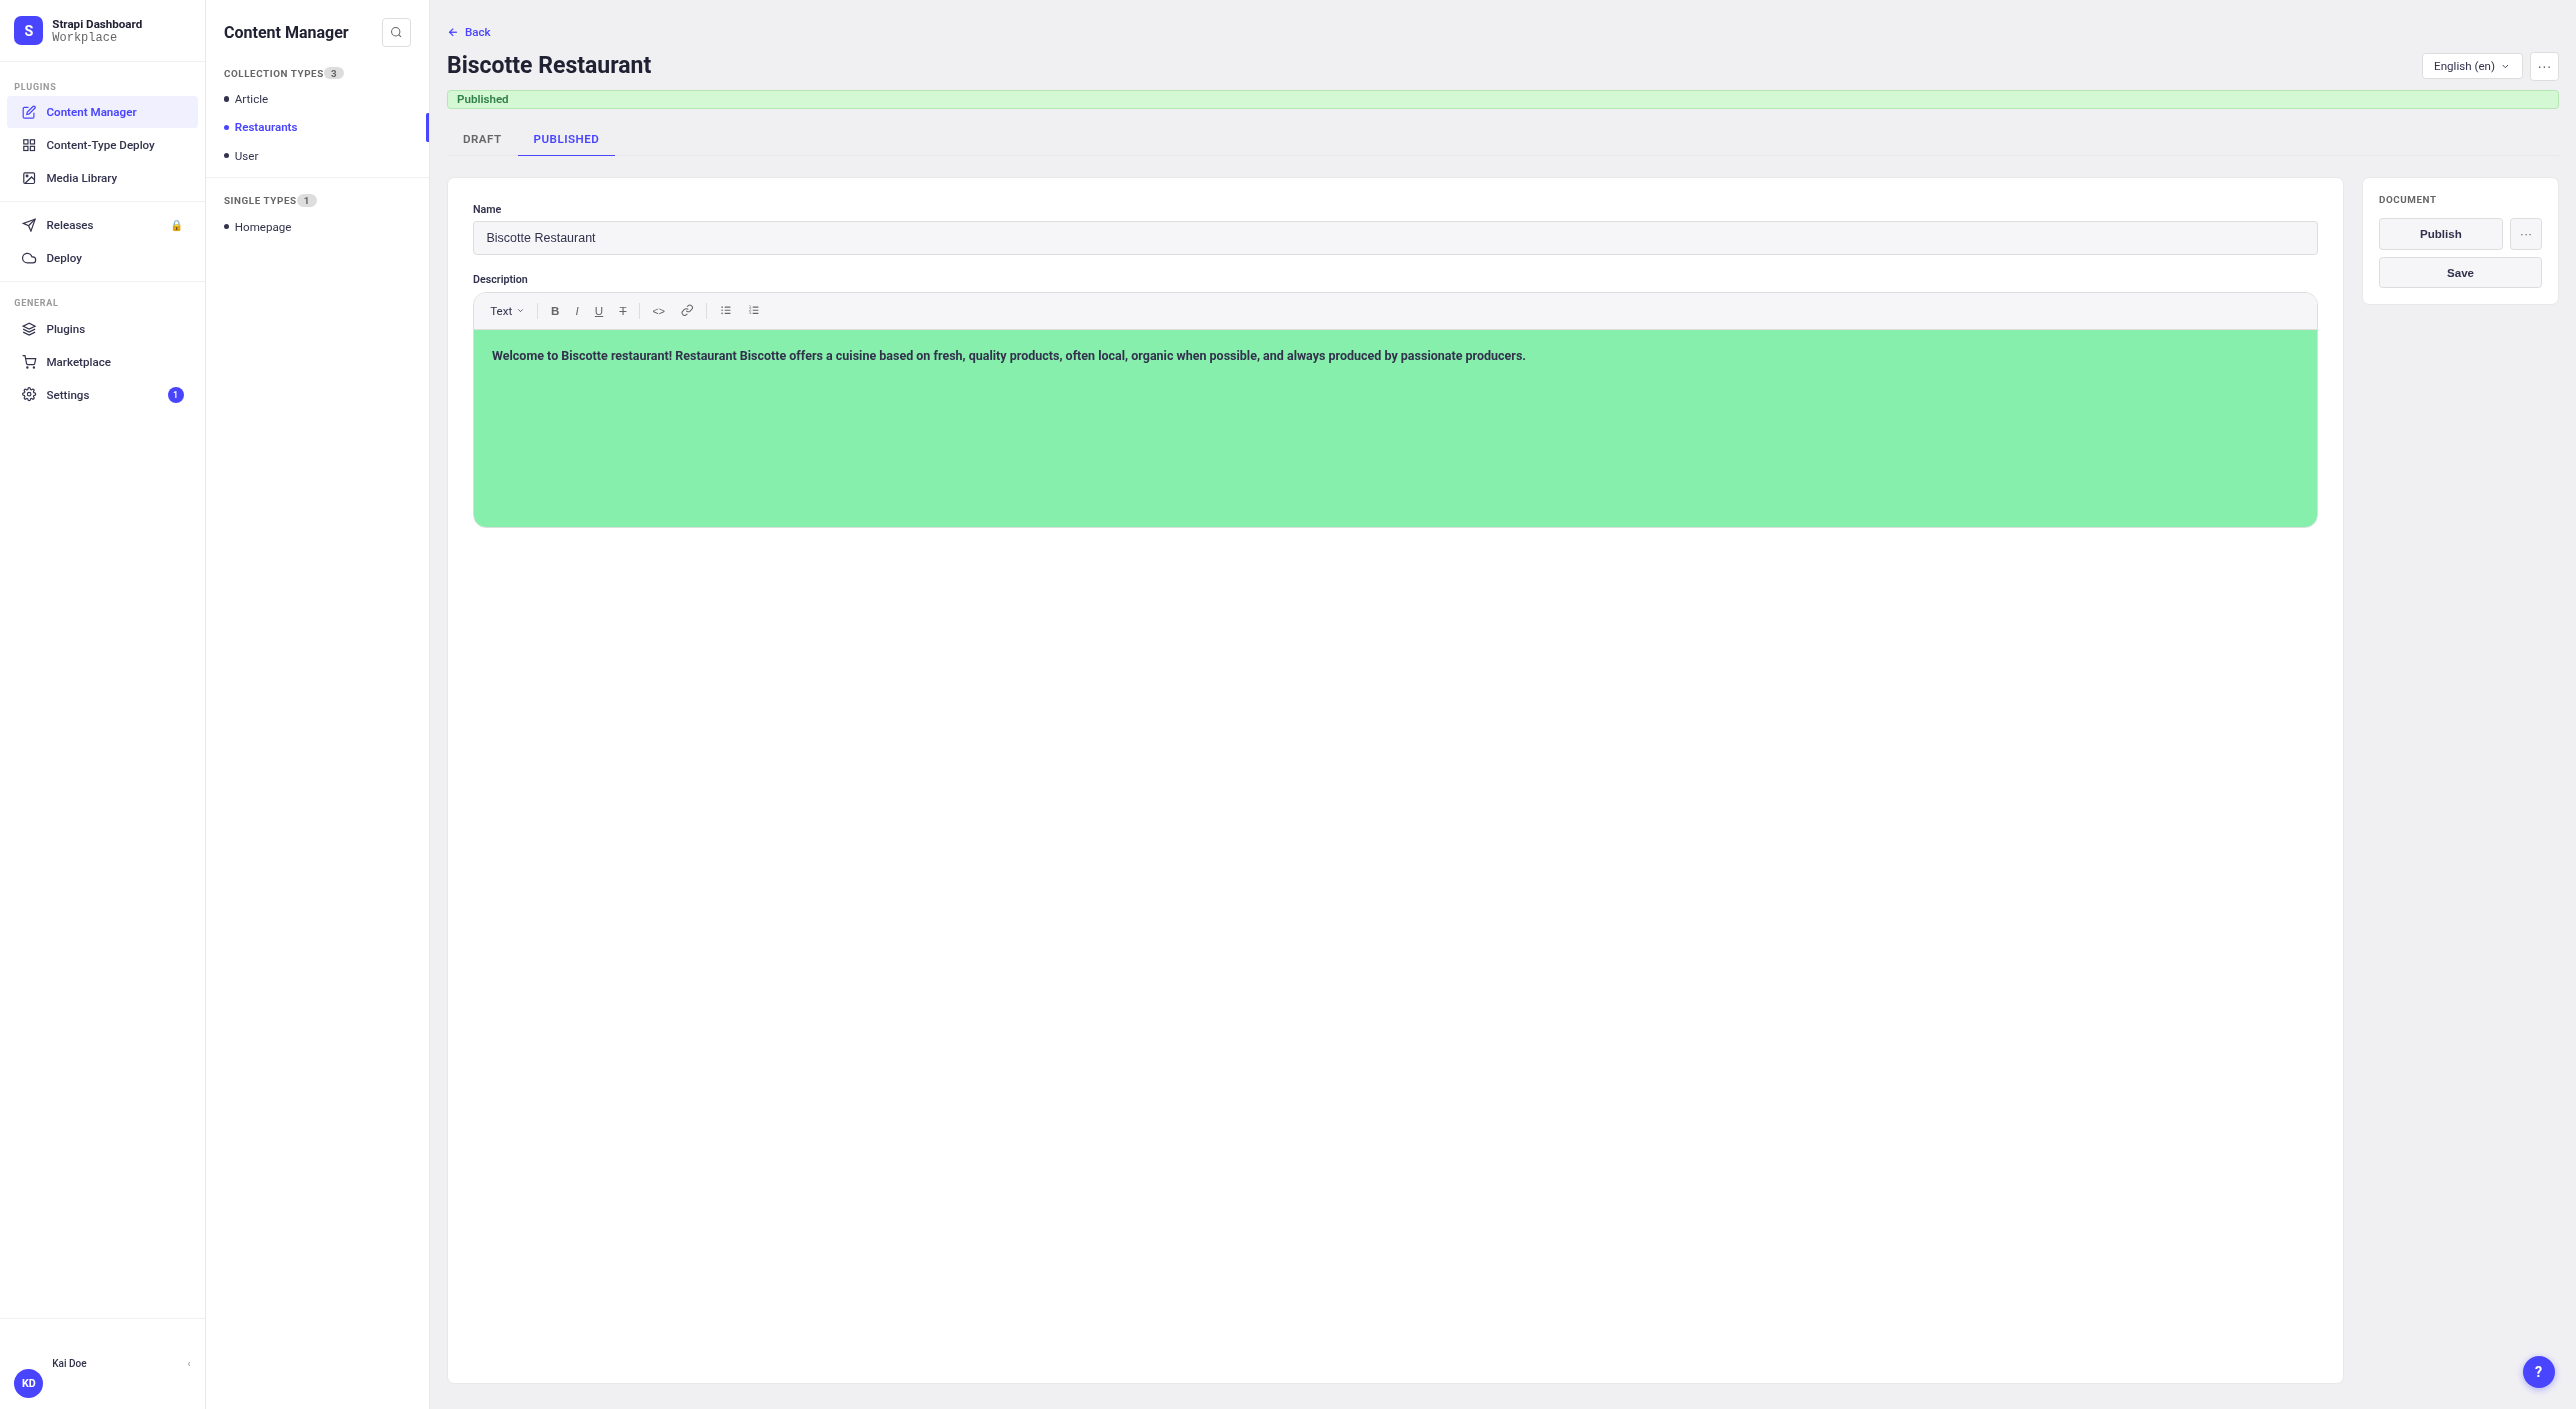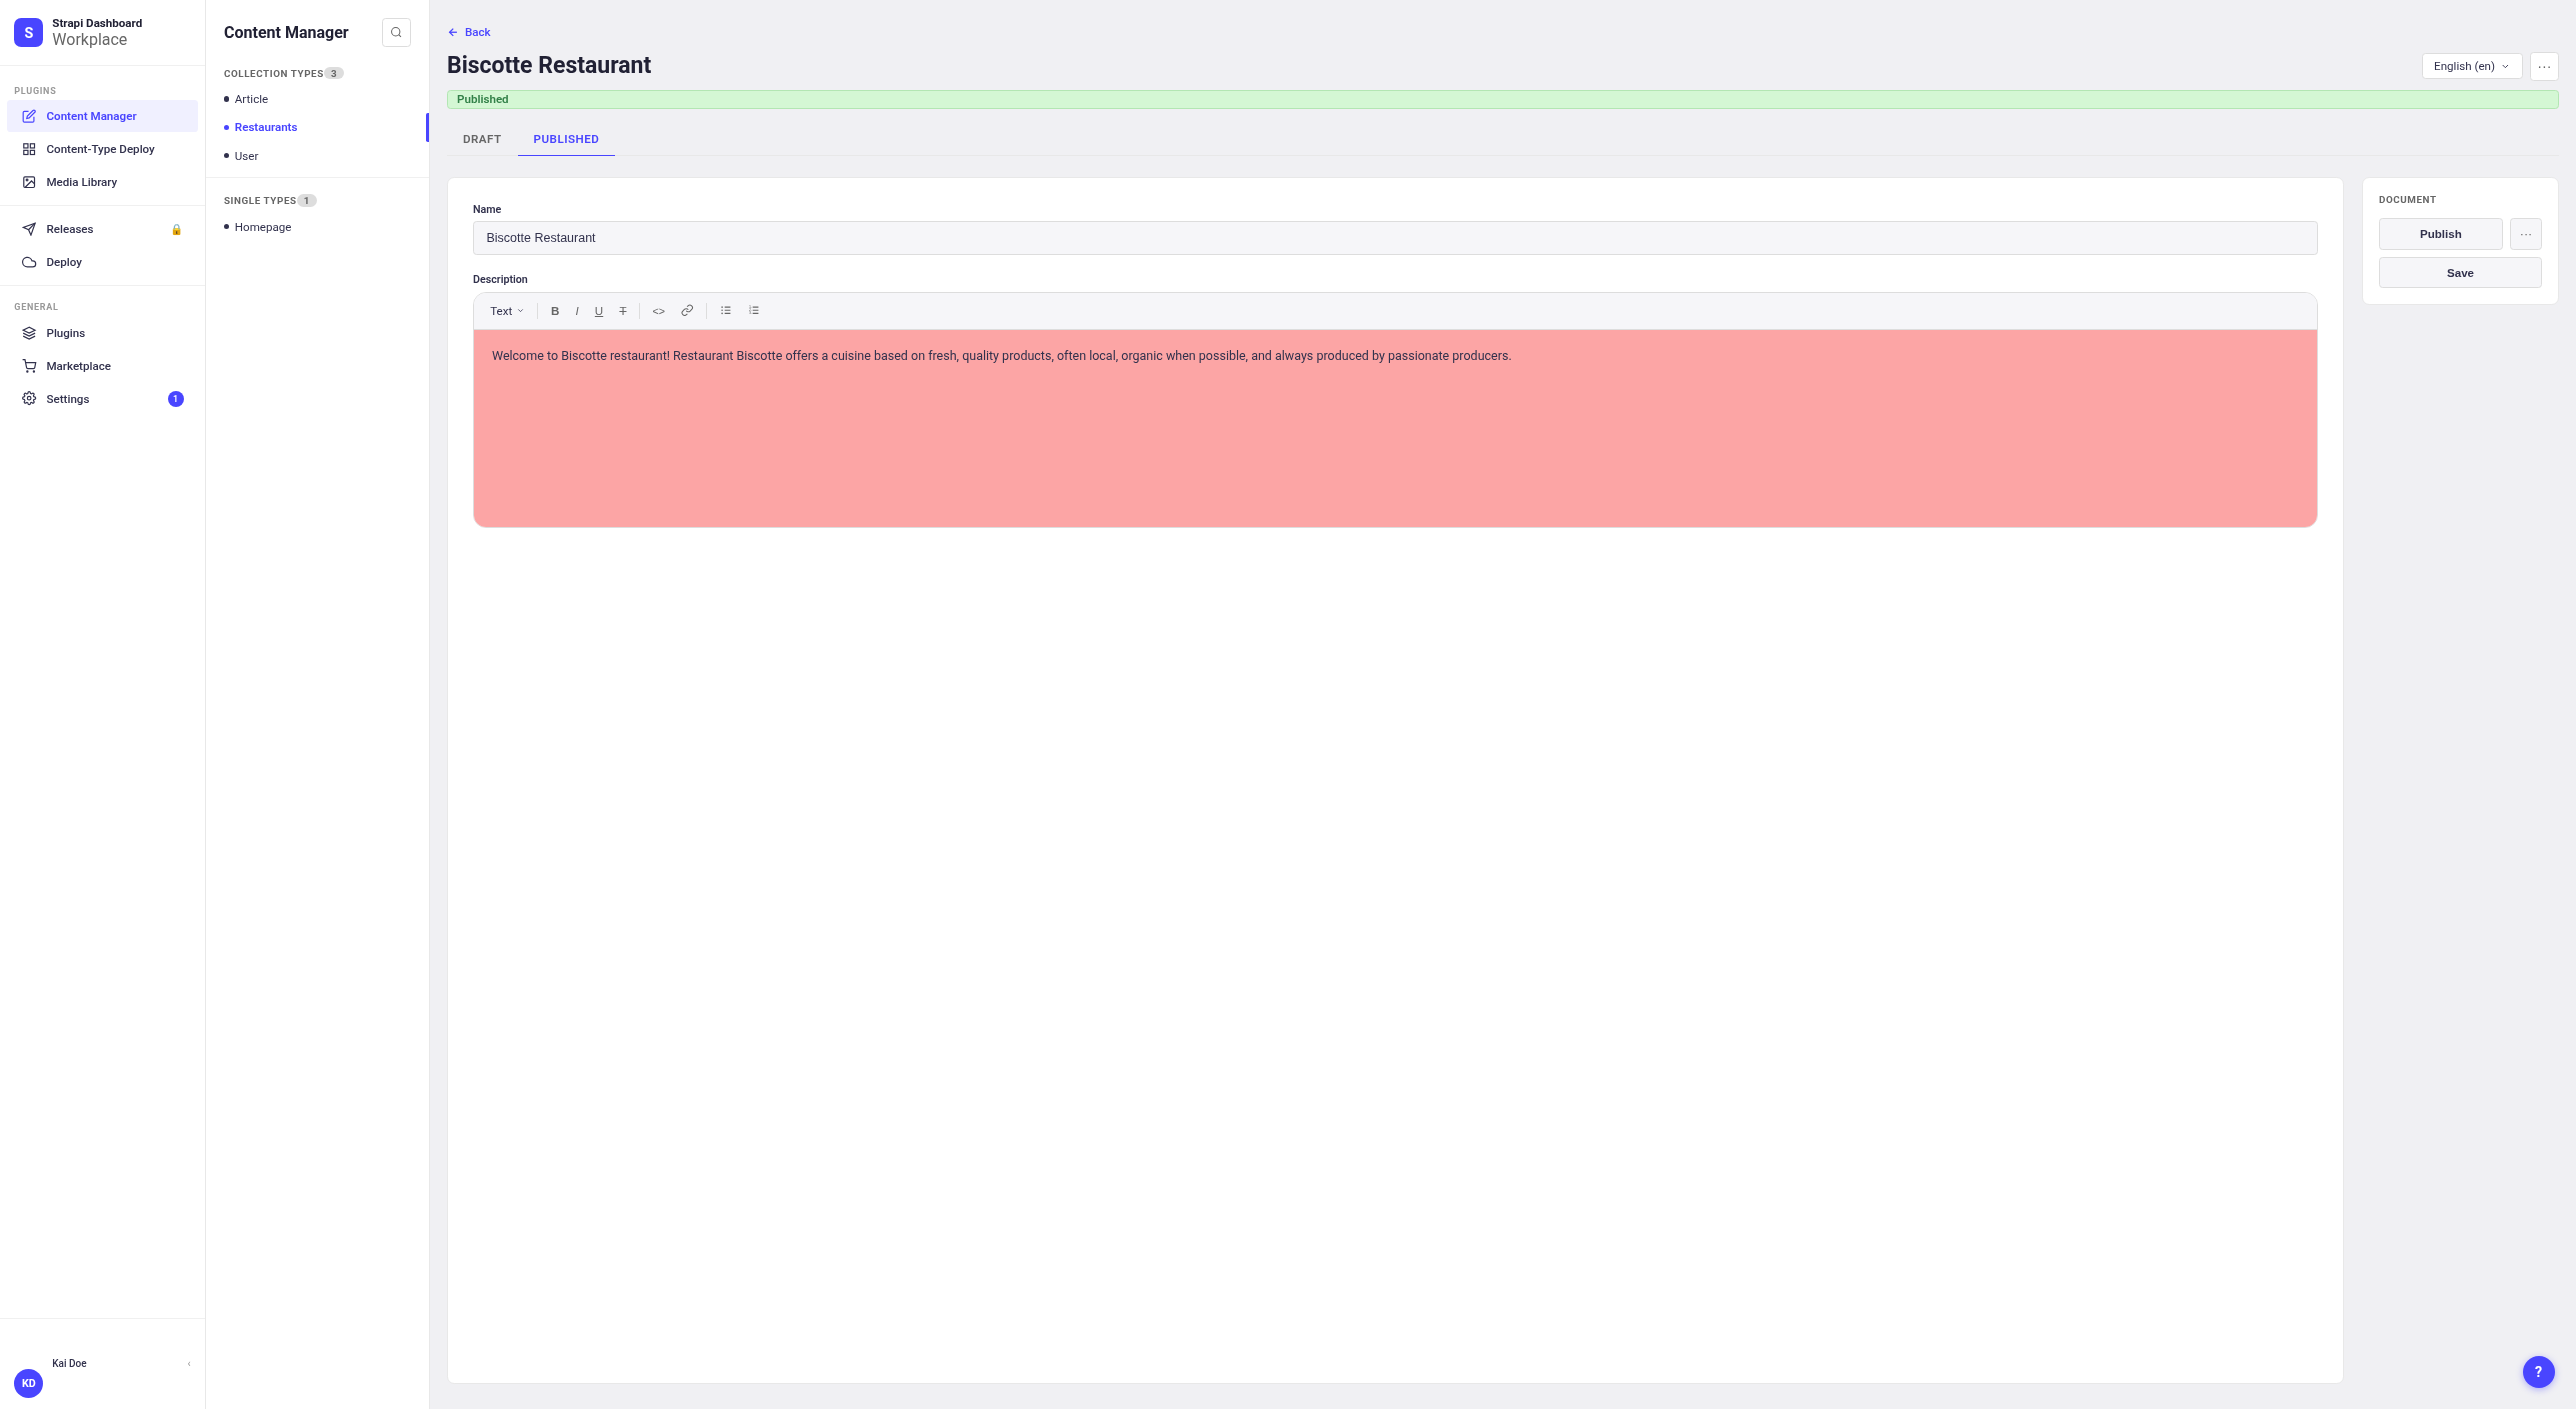--- a/index.html
+++ b/index.html
@@ -23,21 +23,21 @@
       border-bottom: 0.9px solid #f0f0f0;
     }
     .sidebar-logo {
       width: 29px; height: 29px;
       background: #4945ff;
       border-radius: 7.2px;
       display: flex; align-items: center; justify-content: center;
       color: #fff; font-weight: bold; font-size: 14.3px;
     }
     .sidebar-title { font-size: 11.6px; font-weight: 700; color: #212134; }
-    .sidebar-subtitle { font-size: 16px; color: #666; }
+    .sidebar-subtitle { font-size: 12px; color: #666; font-family: Liberation Mono, monospace; }
     .sidebar-nav { flex: 1; overflow-y: auto; padding: 10.7px 0; }
     .sidebar-section-label { font-size: 9px; font-weight: 700; color: #999; text-transform: uppercase; letter-spacing: 0.08em; padding: 9px 14.3px 3.6px; }
     .sidebar-item {
       display: flex; align-items: center; gap: 9px;
       padding: 8px 14.3px; cursor: pointer; color: #32324d; font-size: 11.6px; font-weight: 500;
       border-radius: 3.6px; margin: 0.9px 7.2px; position: relative;
     }
     .sidebar-item.active { background: #f0f0ff; color: #4945ff; font-weight: 600; }
     .sidebar-item .icon { width: 16px; height: 16px; display: flex; align-items: center; justify-content: center; flex-shrink: 0; }
     .sidebar-item .badge {
@@ -165,22 +165,22 @@
       padding: 3.6px 7.2px; border: none; background: transparent; cursor: pointer;
       color: #666; font-size: 11.6px; border-radius: 2.7px;
     }
     .toolbar-text-select {
       display: flex; align-items: center; gap: 3.6px; padding: 3.6px 7.2px;
       border: none; background: transparent; cursor: pointer; color: #32324d;
       font-size: 11.6px; border-radius: 2.7px;
     }
     .toolbar-divider { width: 0.9px; height: 16px; background: #ddd; margin: 0 3.6px; }
     .richtext-body {
-      padding: 16px 18px; min-height: 197px; background: #fca5a5;
-      font-size: 12.5px; color: #32324d; line-height: 1.6;
+      padding: 16px 18px; min-height: 197px; background: #86efac;
+      font-size: 12.5px; color: #32324d; line-height: 1.6; font-weight: bold;
     }
 
     
     .side-panel {
       width: 197px; min-width: 197px;
     }
     .side-panel-section {
       background: #fff; border: 0.9px solid #e8e8e8; border-radius: 7.2px; padding: 16px; margin-bottom: 10.7px;
     }
     .side-panel-title { font-size: 9.8px; font-weight: 700; color: #666; text-transform: uppercase; letter-spacing: 0.06em; margin-bottom: 12.5px; }

